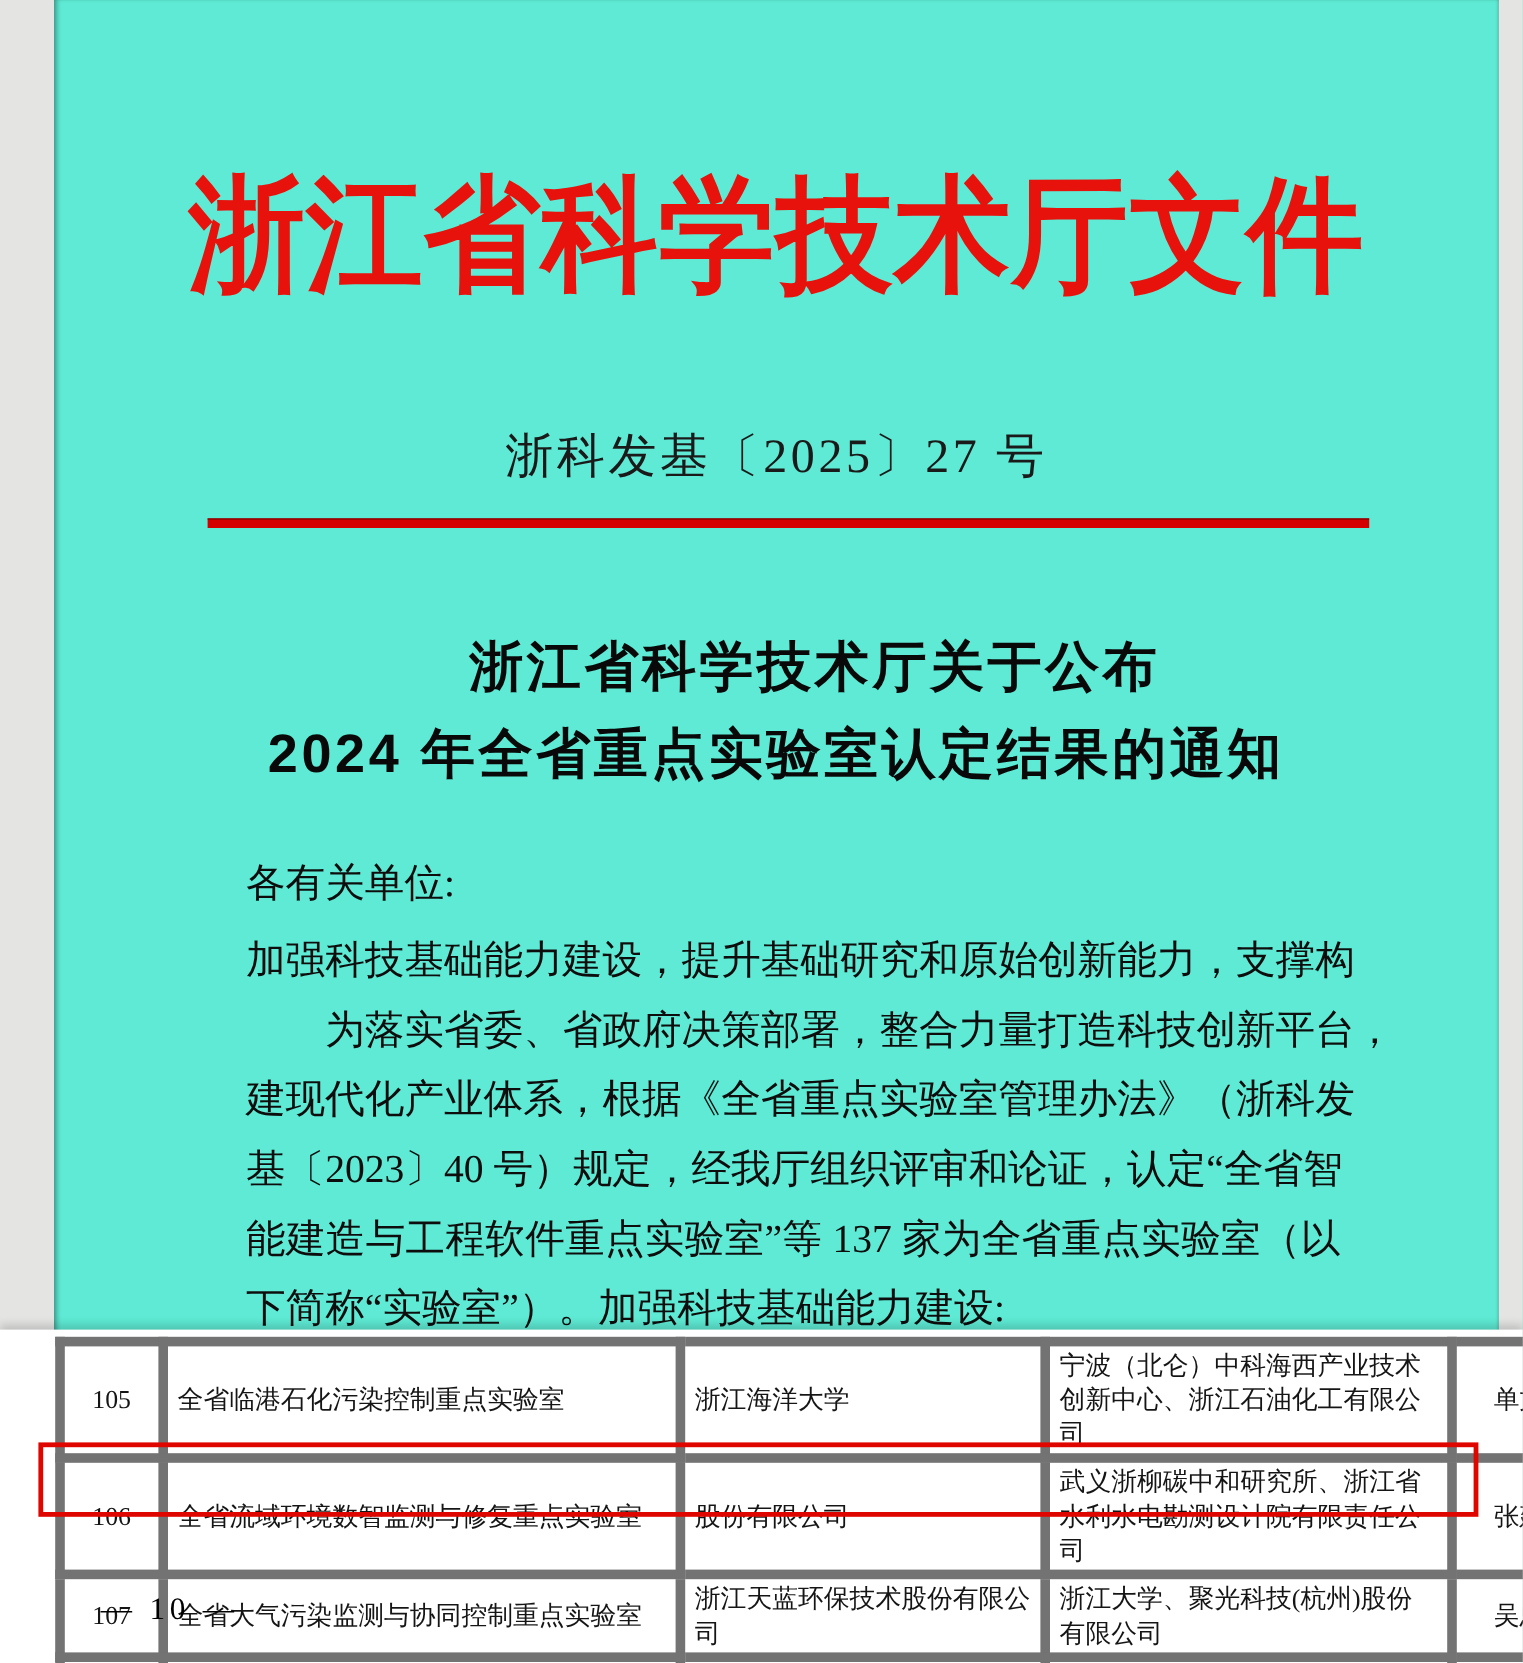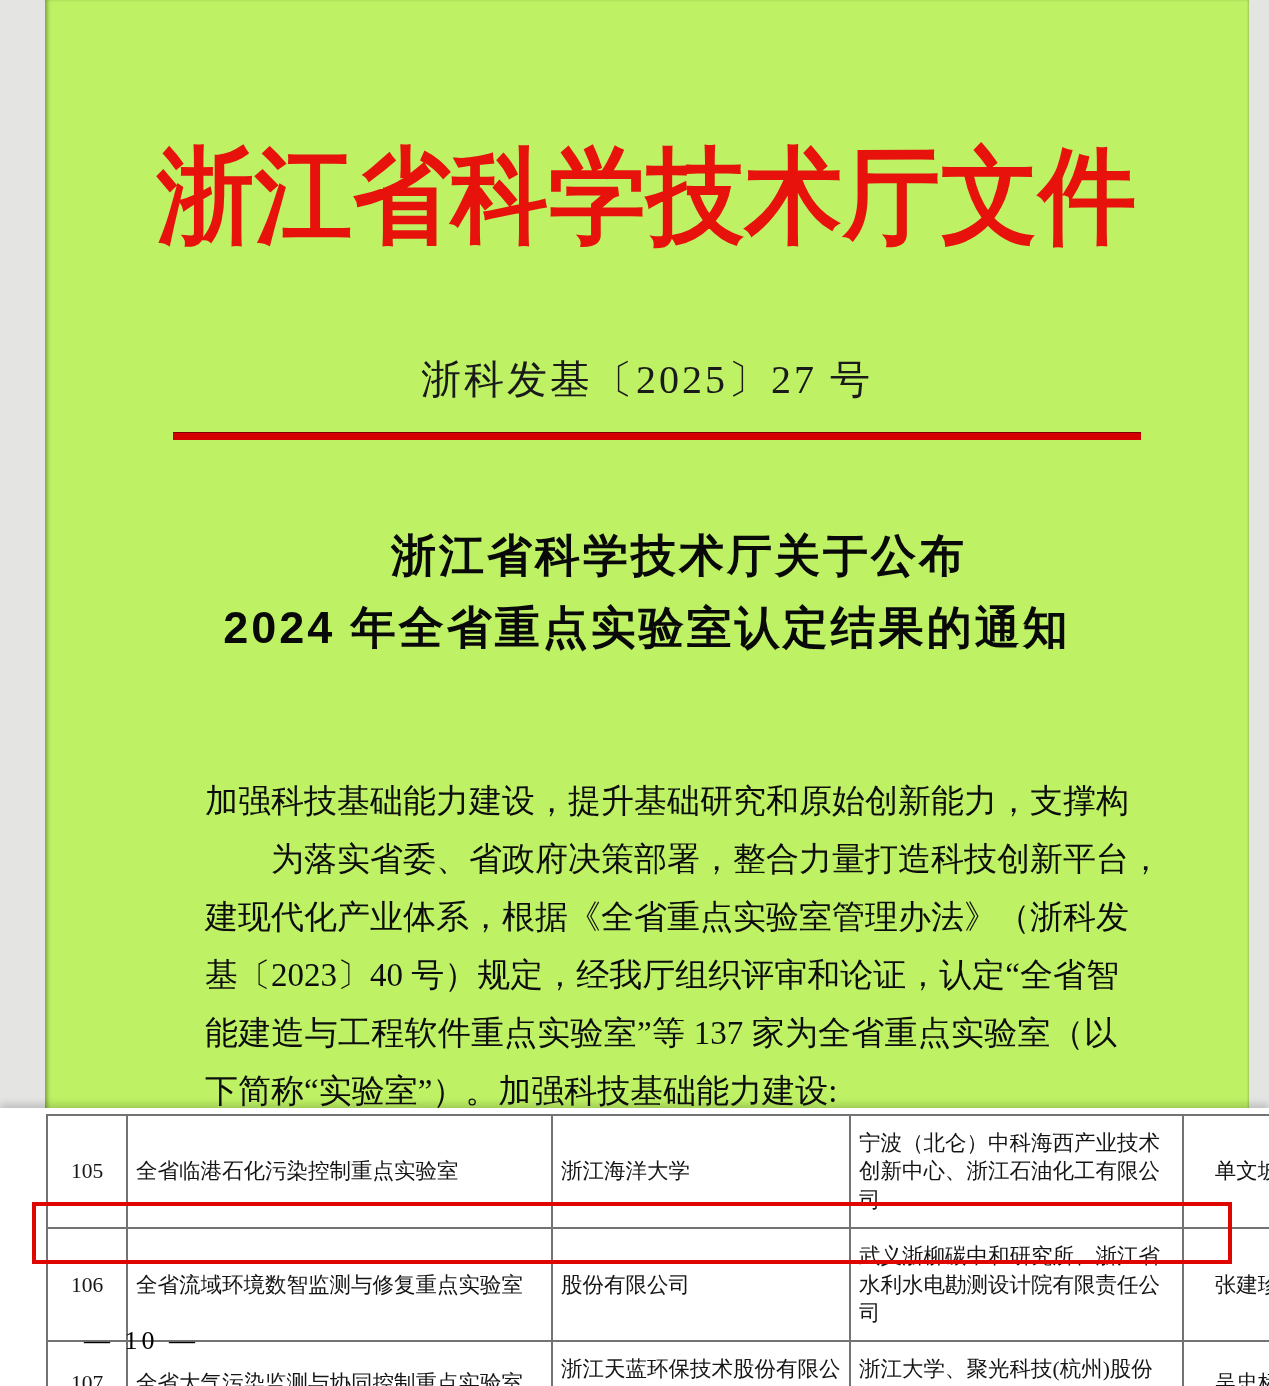--- a/index.html
+++ b/index.html
@@ -5,21 +5,21 @@
   html,body{margin:0;padding:0;}
   body{
     width:1269px;height:1386px;position:relative;overflow:hidden;
     background:#e4e4e3;
     font-family:"Liberation Serif","DejaVu Serif",serif;
     color:#111;
   }
   
   .doc-page{
     position:absolute;left:45px;top:0;width:1204px;height:1110px;
-    background:#bef264;
+    background:#5eead4;
     box-shadow:inset 4px 0 4px -2px rgba(0,0,0,0.38), inset -2px 0 2px -1px rgba(0,0,0,0.18);
   }
   .header-title{
     position:absolute;top:132px;left:0;width:100%;
     text-align:center;font-size:97px;font-weight:bold;
     letter-spacing:1px;white-space:nowrap;
     transform:scaleY(1.08);
   }
   .doc-number{
     position:absolute;top:352px;left:0;width:100%;
@@ -54,22 +54,22 @@
     position:absolute;left:0;top:1108px;width:1269px;height:278px;
     background:#ffffff;
     box-shadow:0 -4px 7px rgba(0,0,0,0.16);
   }
   table.lab-table{
     position:absolute;left:46px;top:6px;width:1174px;
     border-collapse:collapse;table-layout:fixed;
     font-size:21.5px;color:#151515;
   }
   table.lab-table td{
-    border:2px solid #737373;
-    padding:13px 8px;line-height:1.32;
+    border:8px solid #737373;
+    padding:2px 8px;line-height:1.32;
     overflow:hidden;
   }
   td.c-no{width:62px;text-align:center;padding:0;border-radius:17px;}
   td.c-lab{width:407px;padding-left:16px;}
   td.c-inst{width:280px;padding-left:13px;}
   td.c-partner{width:315px;padding-left:11px;}
   td.c-director{width:110px;text-align:center;padding:0;}
   tr.r1{height:49px;} tr.r2{height:47px;} tr.r3{height:53px;} tr.r4{height:48px;}
   .highlight-box{
     position:absolute;left:32px;top:94px;width:1192px;height:54px;
@@ -88,20 +88,21 @@
   <div class="header-title" style="color:#e8120c;">浙江省科学技术厅文件</div>
 
   <div class="doc-number">浙科发基〔2025〕27 号</div>
 
   <div class="red-rule" style="background:#d40000;"></div>
 
   <div class="notice-title notice-line1">浙江省科学技术厅关于公布</div>
 
   <div class="notice-title notice-line2">2024 年全省重点实验室认定结果的通知</div>
 
+  <div class="salutation">各有关单位:</div>
 
   <div class="body-text">
     <div class="body-line">加强科技基础能力建设，提升基础研究和原始创新能力，支撑构</div>
     <div class="body-line first">为落实省委、省政府决策部署，整合力量打造科技创新平台，</div>
     <div class="body-line">建现代化产业体系，根据《全省重点实验室管理办法》（浙科发</div>
     <div class="body-line">基〔2023〕40 号）规定，经我厅组织评审和论证，认定“全省智</div>
     <div class="body-line">能建造与工程软件重点实验室”等 137 家为全省重点实验室（以</div>
     <div class="body-line last">下简称“实验室”）。加强科技基础能力建设:</div>
   </div>
 </div>

